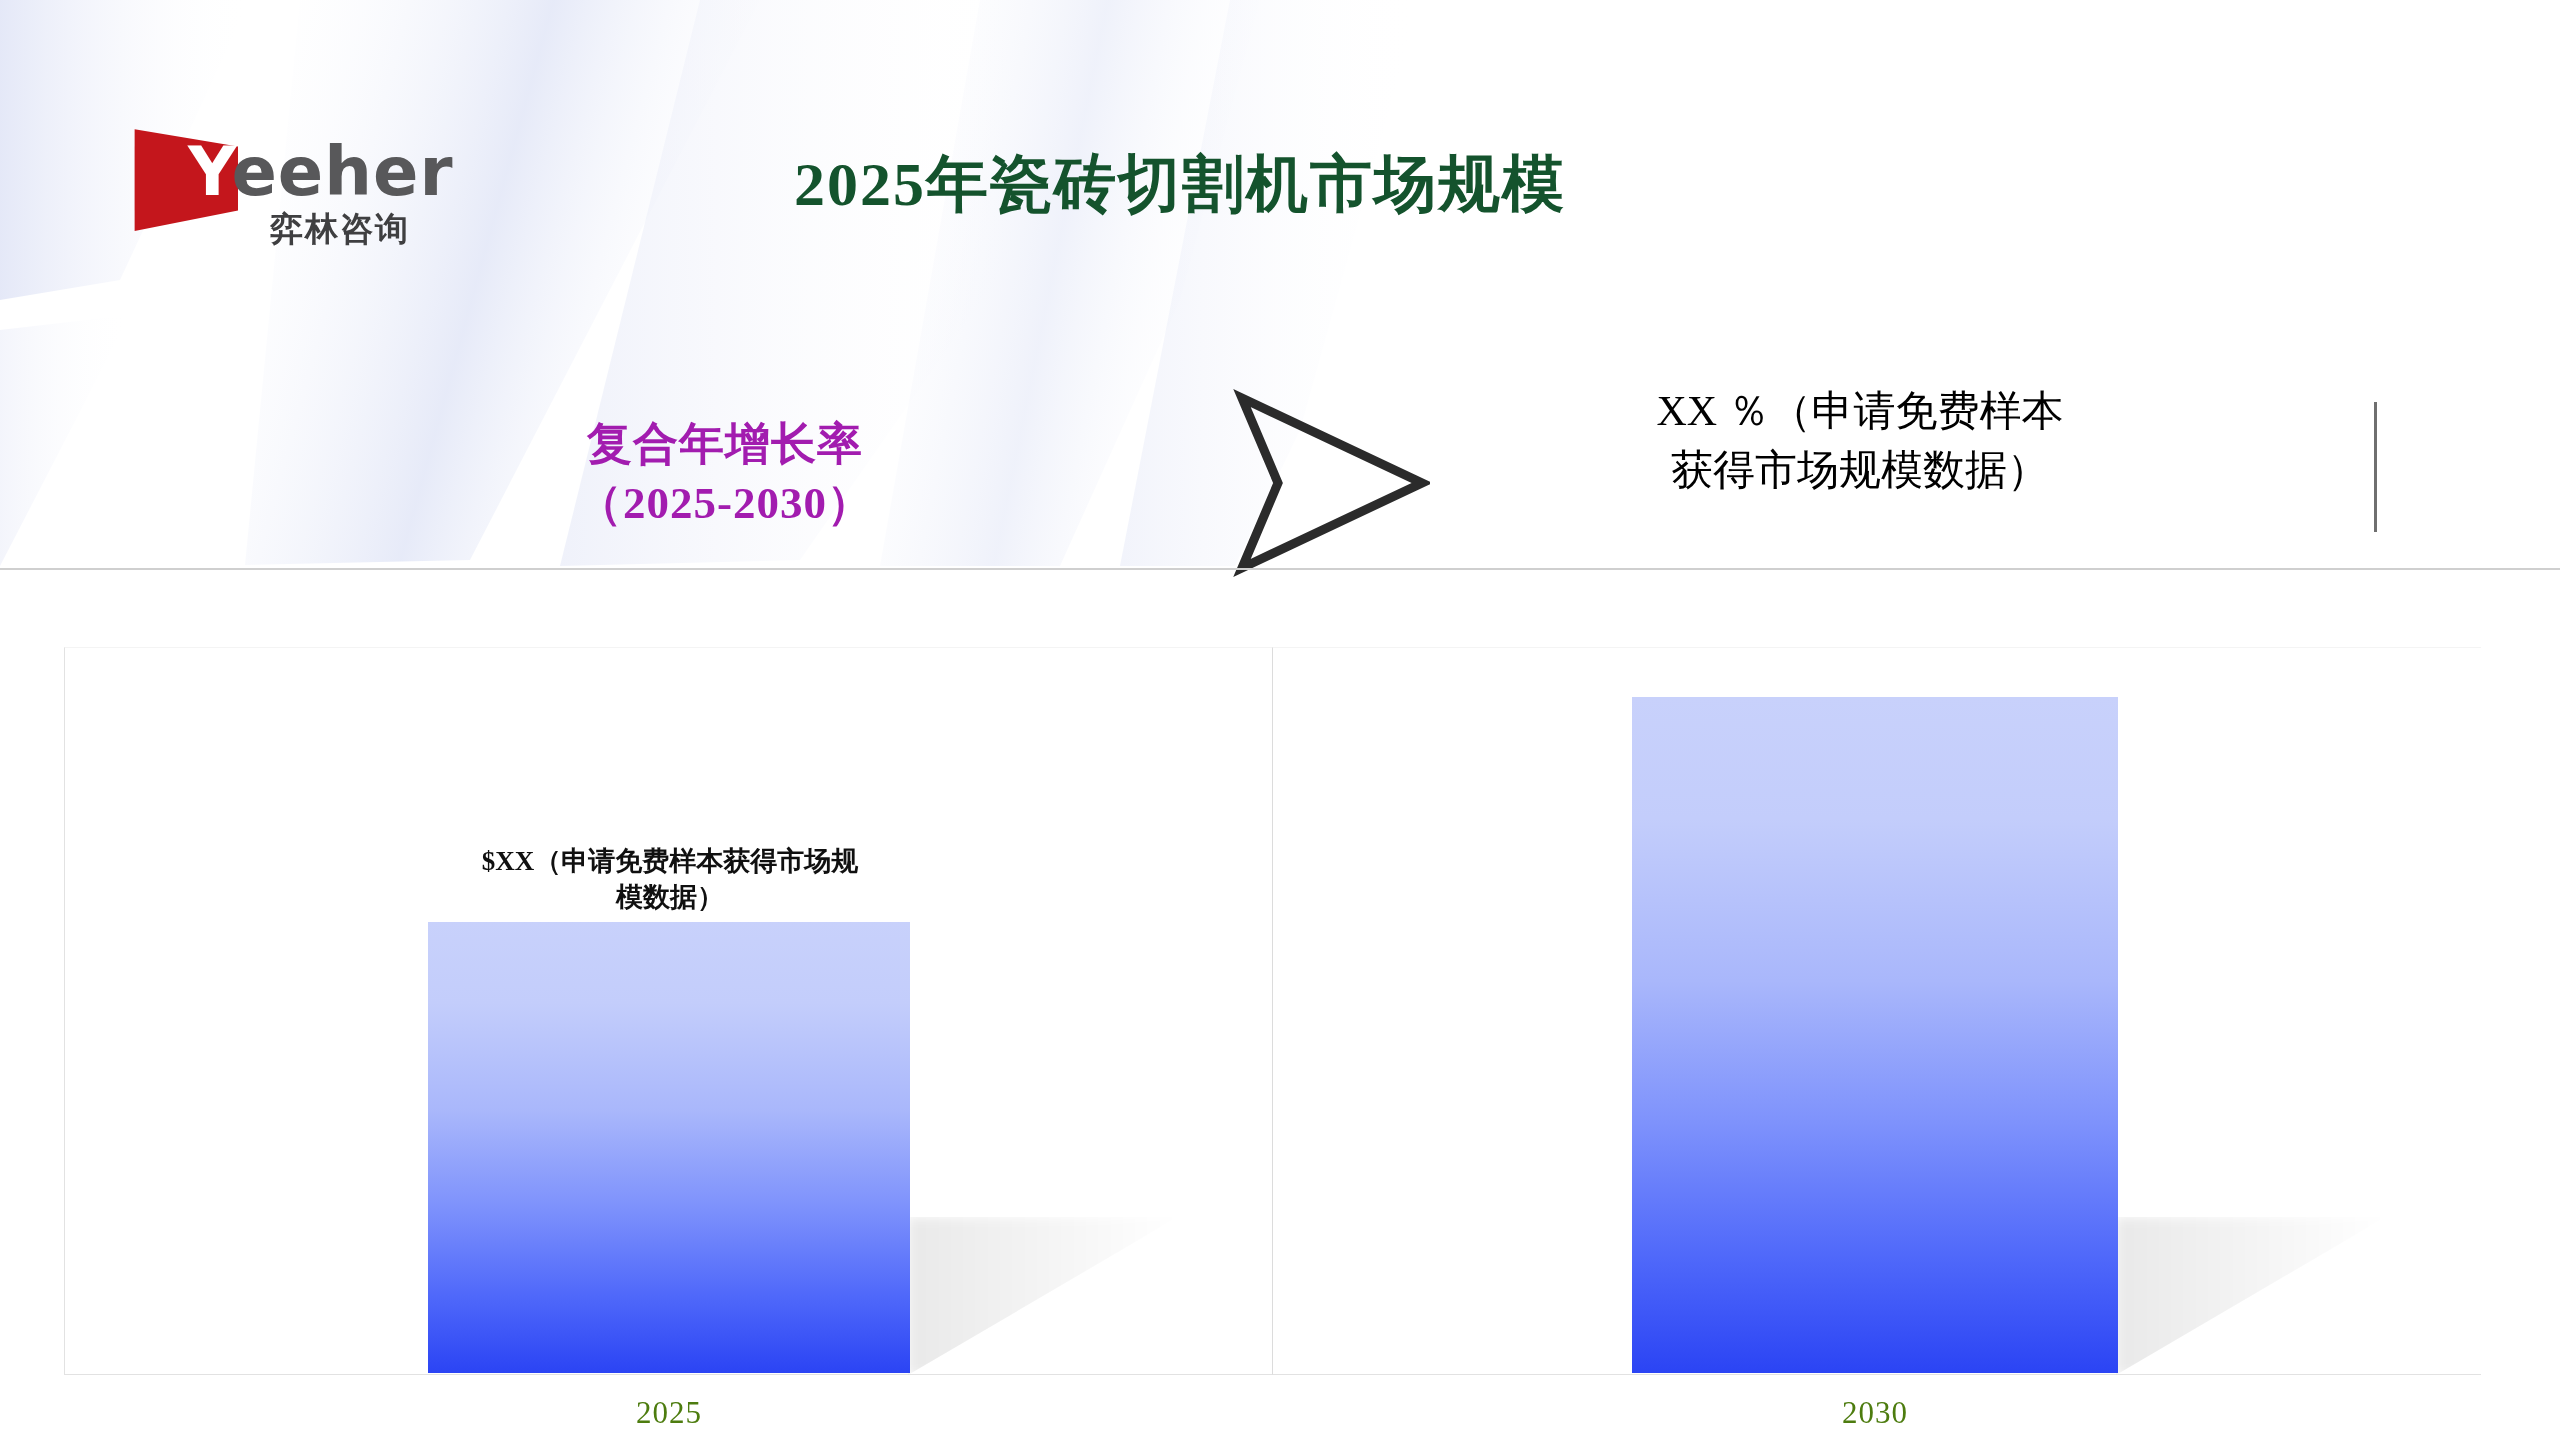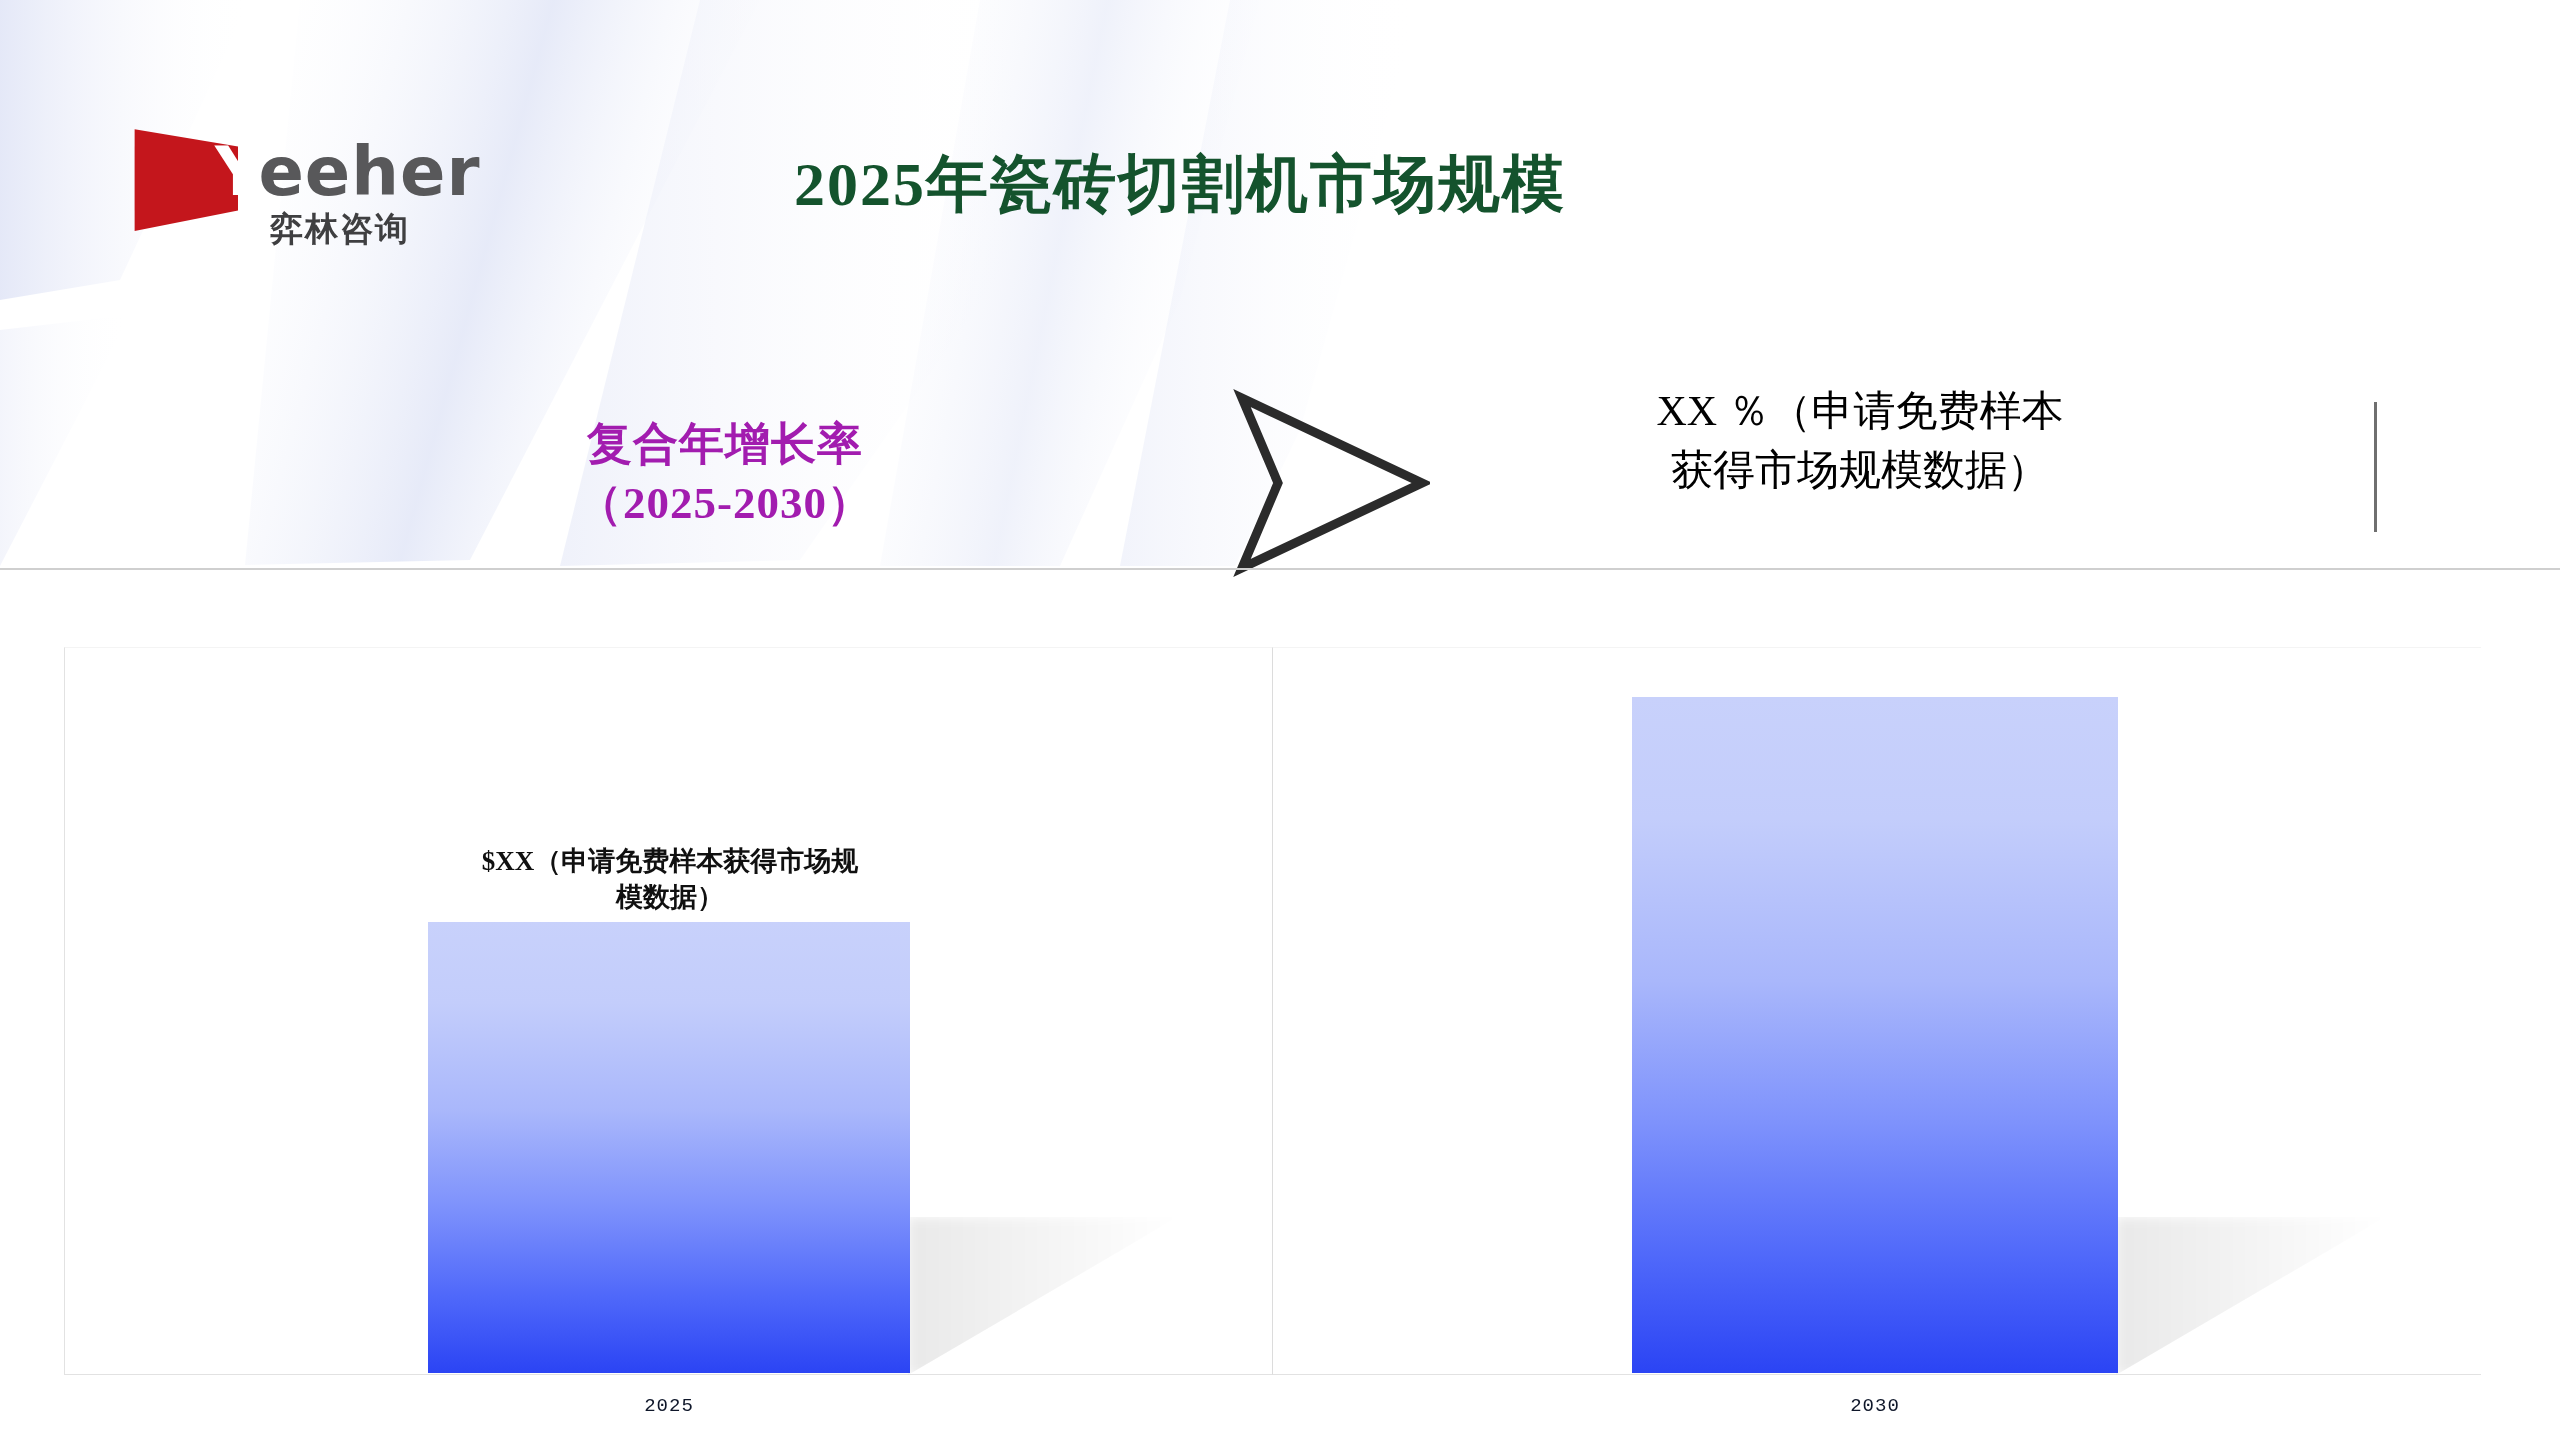--- a/index.html
+++ b/index.html
@@ -19,21 +19,21 @@
   .logo-mark{
     position:absolute;left:0;top:0;width:110px;height:107px;
     background:#c4161c;
     clip-path:polygon(6% 4%, 100% 20%, 100% 80%, 6% 99%);
     border-radius:4px;
   }
   .logo-word{
     position:absolute;left:60px;top:14px;
     font-family:"DejaVu Sans","Liberation Sans",sans-serif;
     font-weight:bold;font-size:67px;line-height:1;
-    letter-spacing:1px;color:#58585a;white-space:nowrap;margin-left:27px;
+    letter-spacing:1px;color:#58585a;white-space:nowrap;
   }
   .logo-word .y{color:#ffffff;}
   .logo-cn{
     position:absolute;left:142px;top:82px;
     font-family:"DejaVu Sans","Liberation Sans",sans-serif;
     font-weight:bold;font-size:33px;letter-spacing:2px;color:#3f3f41;
     white-space:nowrap;
   }
 
   
@@ -103,22 +103,22 @@
   
   #bar-label-2025{
     position:absolute;left:455px;top:243px;width:430px;
     text-align:center;color:#101010;
     font-weight:bold;font-size:27px;line-height:1.35;
   }
 
   
   .tick{
     position:absolute;top:795px;
-    text-align:center;color:#0f172a;
-    font-size:19px;letter-spacing:1px;font-family:Liberation Mono, monospace;
+    text-align:center;color:#4d7c0f;
+    font-size:31px;letter-spacing:1px;
   }
   #tick-2025{left:569px;width:200px;}
   #tick-2030{left:1775px;width:200px;}
 </style>
 </head>
 <body>
 
 <svg id="bg-deco" viewBox="0 0 2560 1440" preserveAspectRatio="none">
   <defs>
     <linearGradient id="sw1" x1="0" y1="0" x2="1" y2="0">

